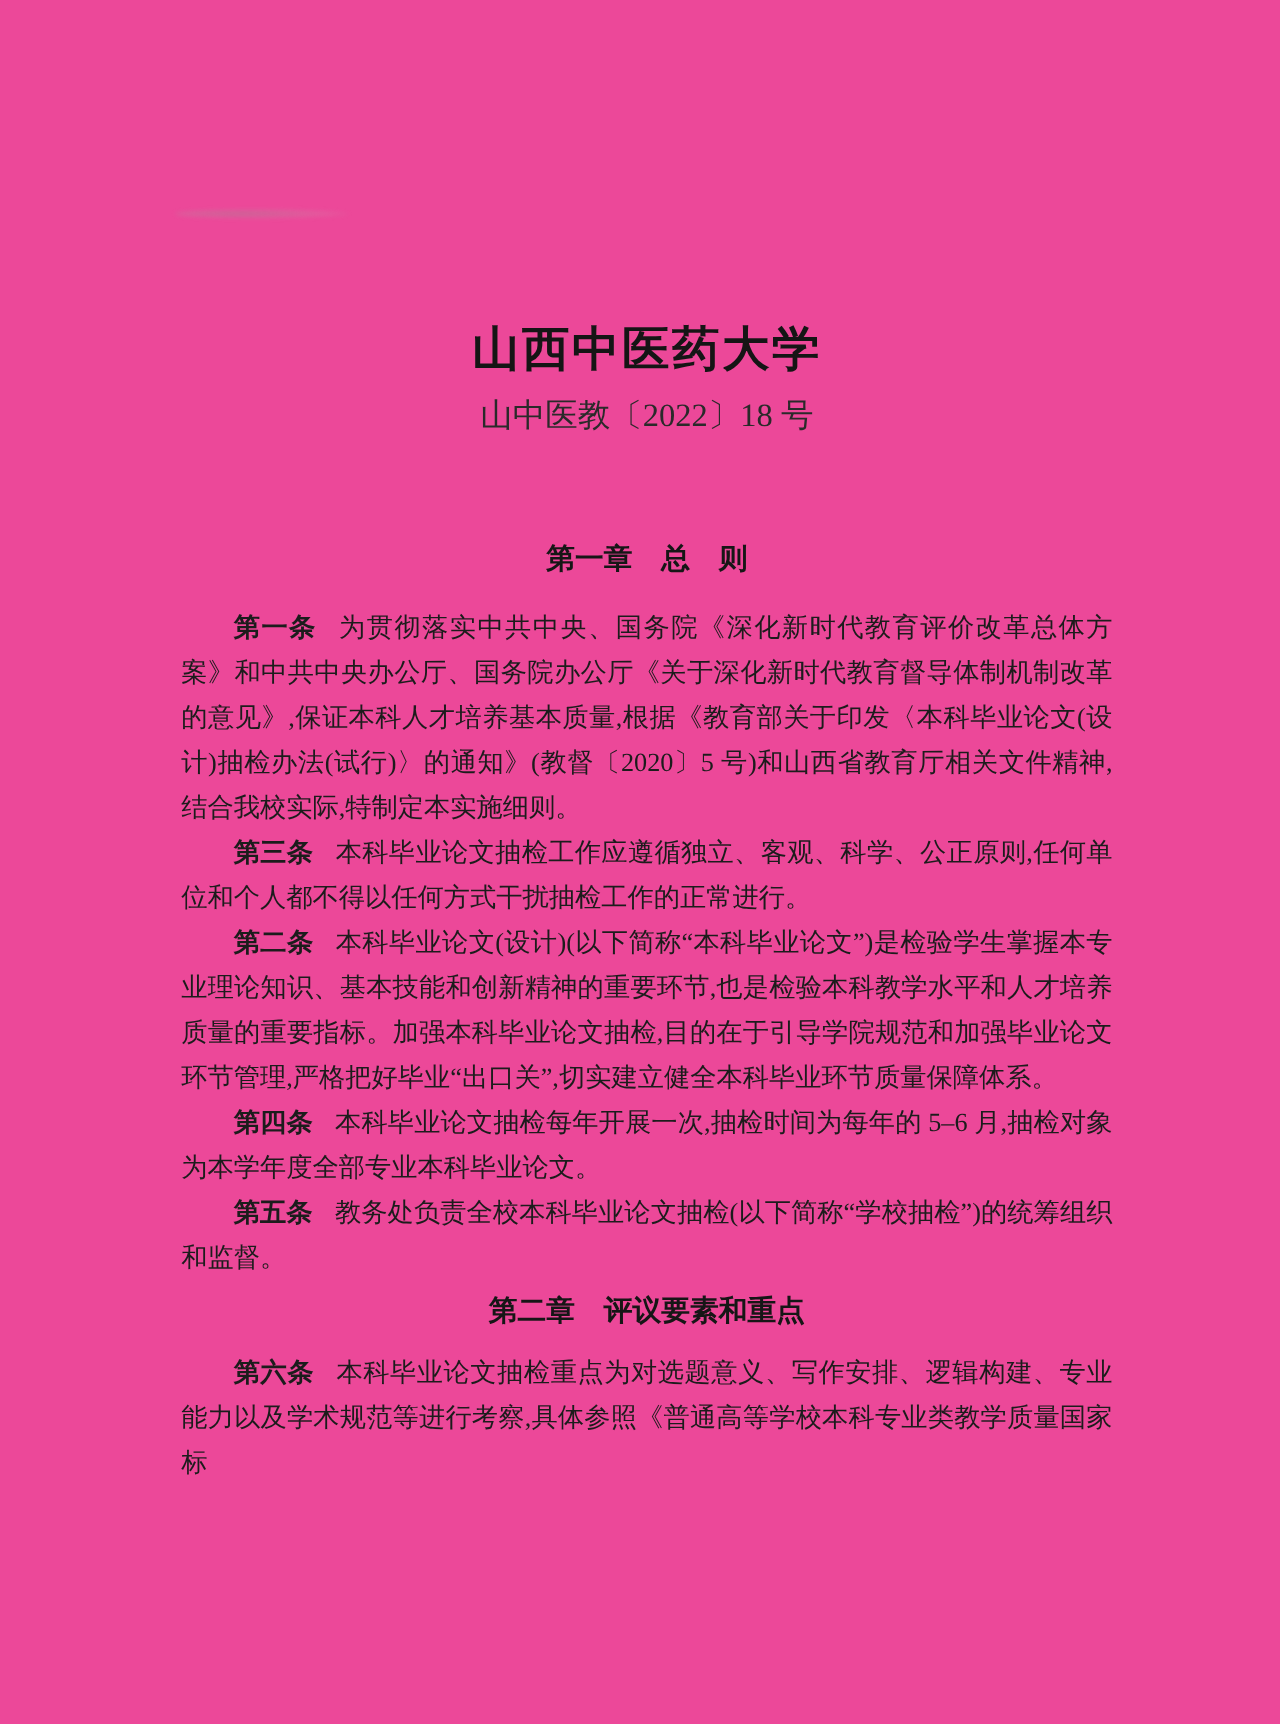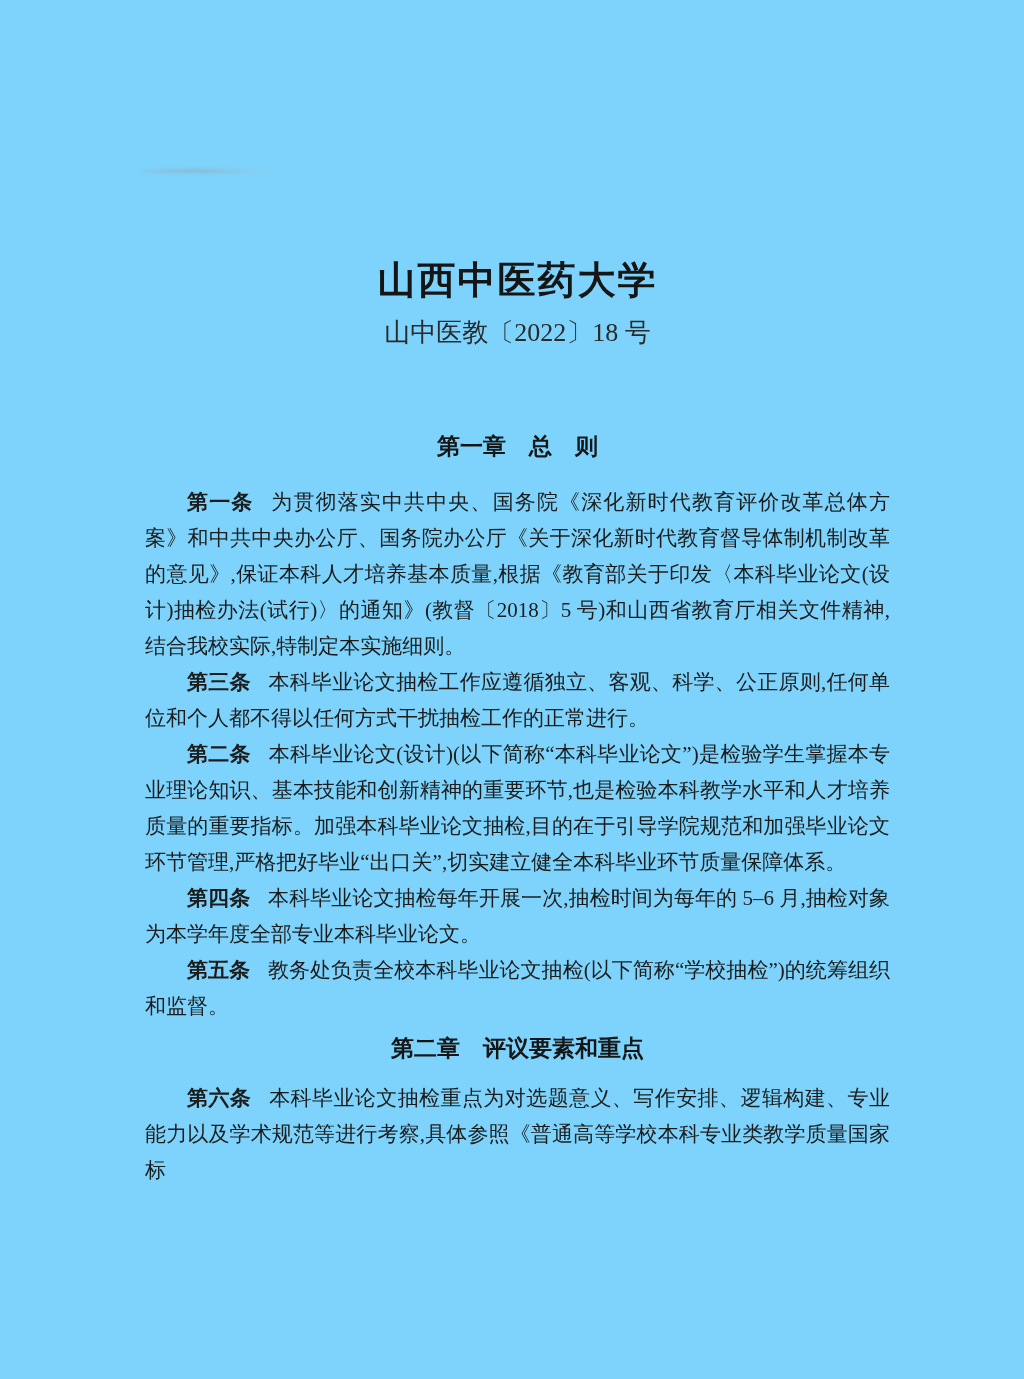--- a/index.html
+++ b/index.html
@@ -5,21 +5,21 @@
   html, body {
     margin: 0;
     padding: 0;
     background: #ffffff;
   }
   .page {
     position: relative;
     width: 1024px;
     height: 1379px;
     margin: 0 auto;
-    background: #7dd3fc;
+    background: #ec4899;
     color: #1c1c1c;
     box-sizing: border-box;
     padding: 0 134px 0 145px;
     overflow: hidden;
     font-family: "Liberation Serif", "DejaVu Serif", serif;
   }
   
   .scan-smudge {
     position: absolute;
     left: 140px;
@@ -102,21 +102,21 @@
       <span class="title-line-1">山西中医药大学</span>
     </h1>
     <p class="doc-number">山中医教〔2022〕18 号</p>
   </header>
 
   <section>
     <h2 class="chapter-heading first">第一章　总　则</h2>
 
     <div class="articles">
       <p class="article">
-        <span class="article-label">第一条</span><span class="article-text">为贯彻落实中共中央、国务院《深化新时代教育评价改革总体方案》和中共中央办公厅、国务院办公厅《关于深化新时代教育督导体制机制改革的意见》,保证本科人才培养基本质量,根据《教育部关于印发〈本科毕业论文(设计)抽检办法(试行)〉的通知》(教督〔2018〕5 号)和山西省教育厅相关文件精神,结合我校实际,特制定本实施细则。</span>
+        <span class="article-label">第一条</span><span class="article-text">为贯彻落实中共中央、国务院《深化新时代教育评价改革总体方案》和中共中央办公厅、国务院办公厅《关于深化新时代教育督导体制机制改革的意见》,保证本科人才培养基本质量,根据《教育部关于印发〈本科毕业论文(设计)抽检办法(试行)〉的通知》(教督〔2020〕5 号)和山西省教育厅相关文件精神,结合我校实际,特制定本实施细则。</span>
       </p>
       <p class="article">
         <span class="article-label">第三条</span><span class="article-text">本科毕业论文抽检工作应遵循独立、客观、科学、公正原则,任何单位和个人都不得以任何方式干扰抽检工作的正常进行。</span>
       </p>
       <p class="article">
         <span class="article-label">第二条</span><span class="article-text">本科毕业论文(设计)(以下简称“本科毕业论文”)是检验学生掌握本专业理论知识、基本技能和创新精神的重要环节,也是检验本科教学水平和人才培养质量的重要指标。加强本科毕业论文抽检,目的在于引导学院规范和加强毕业论文环节管理,严格把好毕业“出口关”,切实建立健全本科毕业环节质量保障体系。</span>
       </p>
       <p class="article">
         <span class="article-label">第四条</span><span class="article-text">本科毕业论文抽检每年开展一次,抽检时间为每年的 5–6 月,抽检对象为本学年度全部专业本科毕业论文。</span>
       </p>

